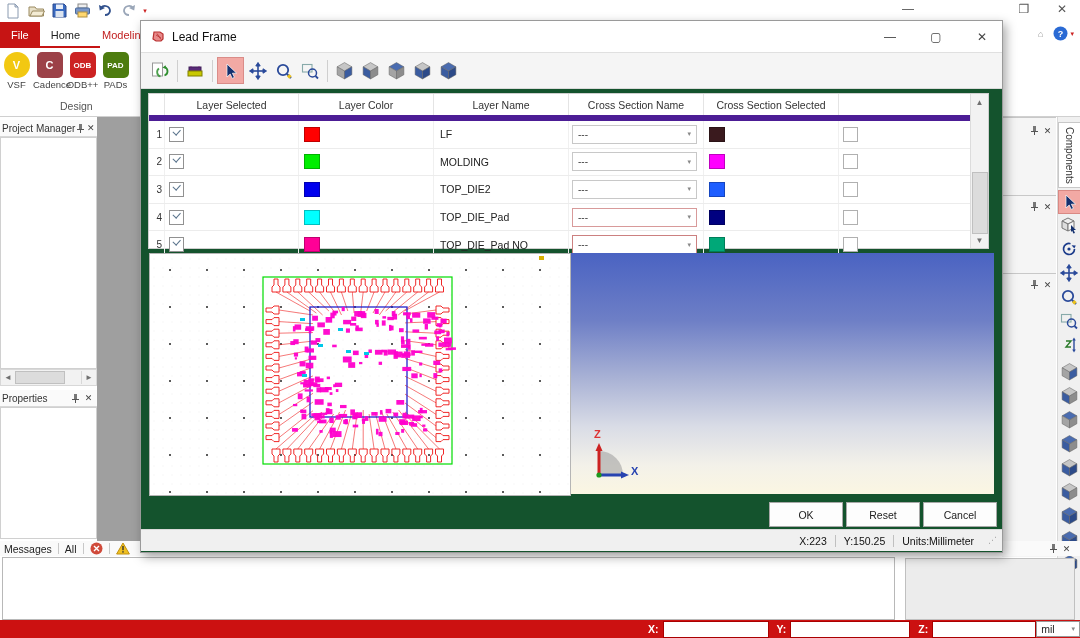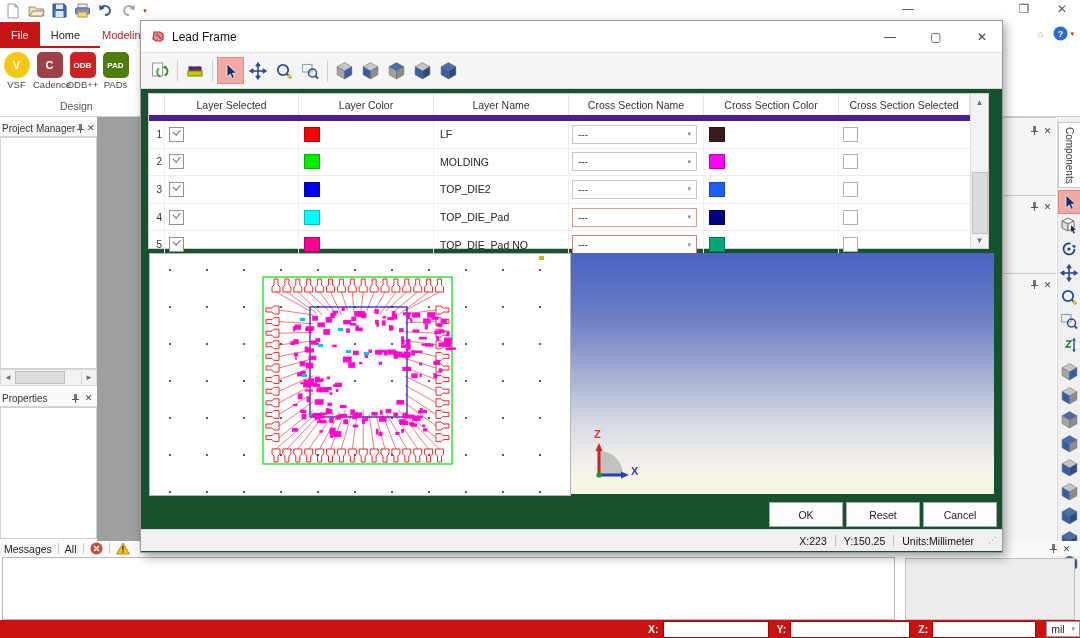--- a/index.html
+++ b/index.html
@@ -421,21 +421,21 @@
   </div>
   <div id="br-box" class="abs"></div>
 
   <div id="redbar" class="abs">
     <span class="redlbl" style="margin-left:648px;">X:</span>
     <input class="redinput" style="width: 100px;" value="">
     <span class="redlbl" style="margin-left:8px;">Y:</span>
     <input class="redinput" style="width: 114px;" value="">
     <span class="redlbl" style="margin-left:8px;">Z:</span>
     <input class="redinput" style="width: 98px;" value="">
-    <div id="unit-combo" style="margin-left:10px;">
+    <div id="unit-combo" style="">
       <span>mil</span>
       <span style="margin-left:auto;color:#888;font-size:7px;">▾</span>
     </div>
   </div>
 
   <div id="dialog" class="abs">
     <div id="dlg-title" class="abs">
       <span style="margin-left:10px;">
           <svg width="15" height="15" viewBox="0 0 15 15">
             <path d="M3,3 h6 l3,2 v5 l-2,2 h-5 l-3,-2 z" fill="#e88a8a" stroke="#b83030" stroke-width="1.2"></path>
@@ -535,21 +535,20 @@
         </span>
     </div>
 
     <div id="ltable" class="abs">
       <div class="thead">
           <div></div>
           <div>Layer Selected</div>
           <div>Layer Color</div>
           <div>Layer Name</div>
           <div>Cross Section Name</div>
-          <div>Cross Section Color</div>
           <div>Cross Section Selected</div>
         </div>
       <div>
           <div class="trow">
             <div class="c rownum">1</div>
             <div class="c">
               <span class="chk on"></span>
             </div>
             <div class="c">
               <span class="swatch" style="background: rgb(255, 0, 0);"></span>

